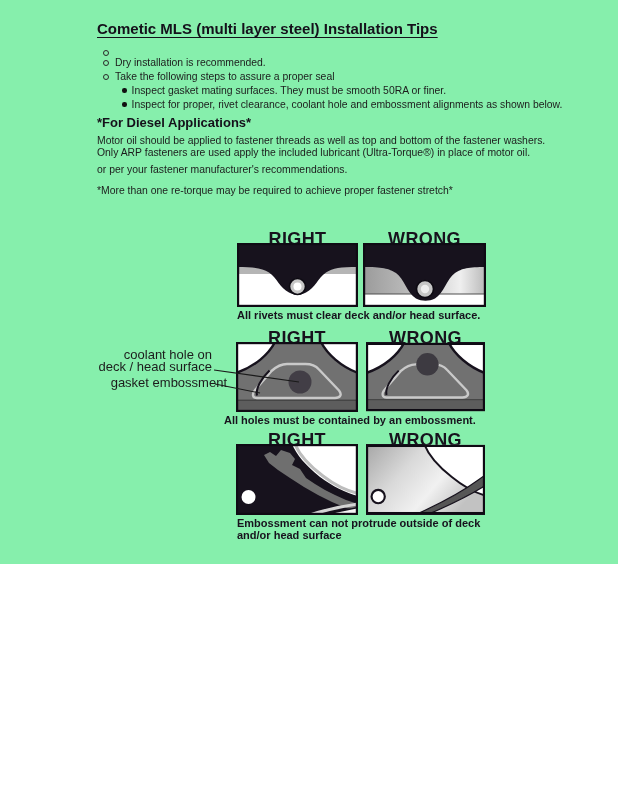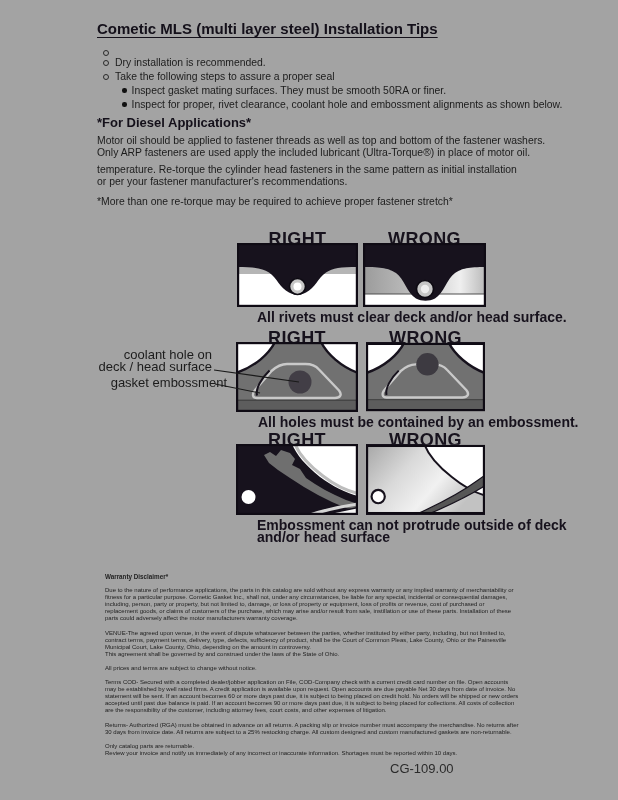--- a/index.html
+++ b/index.html
@@ -1,17 +1,17 @@
 <!DOCTYPE html>
 <html><head>
 <meta charset="utf-8">
 <style>
   html,body{margin:0;padding:0;background:#ffffff;}
   .doc{
-    position:relative;width:618px;height:800px;background:#a3a3a3;
+    position:relative;width:618px;height:564px;background:#86efac;
     font-family:"Liberation Sans","DejaVu Sans",sans-serif;color:#1c1c1c;overflow:hidden;
   }
   .title{
     position:absolute;left:97px;top:20px;margin:0;
     font-size:15px;font-weight:bold;color:#14101a;
     text-decoration:underline;text-underline-offset:3px;white-space:nowrap;
   }
   
   .intro{position:absolute;left:103px;top:45px;width:470px;font-size:10.4px;line-height:14px;}
   .b{display:flex;align-items:flex-start;white-space:nowrap;}
@@ -20,21 +20,21 @@
   .m-f{flex:0 0 auto;width:4.5px;height:4.5px;background:#111;border-radius:50%;margin:4.5px 5px 0 0;}
   .sub{margin-left:19px;}
   
   .diesel{position:absolute;left:97px;top:116px;width:460px;font-size:10.4px;line-height:11.6px;}
   .dhead{font-size:13px;font-weight:bold;line-height:14px;margin:0 0 5px 0;color:#14101a;}
   .dp{margin:0 0 6px 0;}
   .dline{white-space:nowrap;}
   .dnote{margin-top:9px;white-space:nowrap;}
   
   .rw-label{position:absolute;font-size:18px;font-weight:bold;letter-spacing:.4px;color:#17121d;text-align:center;}
-  .cap{position:absolute;font-size:14px;font-weight:bold;color:#17121d;white-space:nowrap;margin-left:20px;}
+  .cap{position:absolute;font-size:11px;font-weight:bold;color:#17121d;white-space:nowrap;}
   .panel{position:absolute;display:block;}
   .side-label{position:absolute;font-size:13px;line-height:11.5px;text-align:right;color:#1c1c1c;white-space:nowrap;}
   .leader{position:absolute;pointer-events:none;}
   
   .legal{position:absolute;left:105px;top:573px;width:414px;font-size:6px;line-height:7.1px;color:#222;}
   .lhead{font-weight:bold;margin:0 0 7px 0;font-size:6.3px;}
   .lp{margin:0 0 7px 0;}
   .lp.tight{margin:0;}
   .lgroup{margin:0 0 7px 0;}
   .pagecode{position:absolute;left:390px;top:761px;font-size:13px;color:#2b2b2b;white-space:nowrap;}
@@ -68,21 +68,20 @@
     </div>
   </div>
 
   <div class="diesel">
     <div class="dhead">*For Diesel Applications*</div>
     <div class="dp">
       <div class="dline">Motor oil should be applied to fastener threads as well as top and bottom of the fastener washers.</div>
       <div class="dline">Only ARP fasteners are used apply the included lubricant (Ultra-Torque®) in place of motor oil.</div>
     </div>
     <div class="dp">
-      <div class="dline">temperature. Re-torque the cylinder head fasteners in the same pattern as initial installation</div>
       <div class="dline">or per your fastener manufacturer's recommendations.</div>
     </div>
     <div class="dnote">*More than one re-torque may be required to achieve proper fastener stretch*</div>
   </div>
 
   <div class="rw-label" style="left:237px;top:229px;width:121px;">RIGHT</div>
   <div class="rw-label" style="left:363px;top:229px;width:123px;">WRONG</div>
 
   <svg class="panel" style="left:237px;top:243px;" width="121" height="64" viewBox="0 0 121 64">
     <rect width="121" height="64" fill="#ffffff"></rect>
@@ -144,21 +143,21 @@
     <path d="M0,0 L39,0 C33,12 19,24.5 0,31 Z" fill="#ffffff" stroke="#17121d" stroke-width="2.4"></path>
     <path d="M122,0 L85,0 C91,12 105,24.5 122,31 Z" fill="#ffffff" stroke="#17121d" stroke-width="2.4"></path>
     <rect x="1.1" y="1.1" width="119.8" height="67.8" fill="none" stroke="#0f0b14" stroke-width="2.2"></rect>
   </svg>
 
   <svg class="leader" style="left:88px;top:340px;" width="300" height="80" viewBox="0 0 300 80">
     <line x1="126" y1="30" x2="211" y2="42" stroke="#1a1a1a" stroke-width="1.1"></line>
     <line x1="127" y1="44" x2="172" y2="53" stroke="#1a1a1a" stroke-width="1.1"></line>
   </svg>
 
-  <div class="cap" style="left:238px;top:414px;">All holes must be contained by an embossment.</div>
+  <div class="cap" style="left:224px;top:414px;">All holes must be contained by an embossment.</div>
 
   <div class="rw-label" style="left:236px;top:430px;width:122px;">RIGHT</div>
   <div class="rw-label" style="left:366px;top:430px;width:119px;">WRONG</div>
 
   <svg class="panel" style="left:236px;top:444px;" width="122" height="71" viewBox="0 0 122 71">
     <rect width="122" height="71" fill="#ffffff"></rect>
     <path d="M59,0 C63,10 73,21.5 87,32 C98,40.5 111.5,47 122,49.5" fill="none" stroke="#bdbdbd" stroke-width="3"></path>
     <path d="M0,0 L56,0 C60,10 70,22 84,33 C96,42 110,49 122,52 L122,71 L0,71 Z" fill="#17121d"></path>
     <path d="M28,11 L34,8 L40,12 L45,6 L54,9 L59,15 L56,21 L64,25 L70,34 L79,40 L89,46 L99,51 L110,56 L122,60 L122,66 L110,64 L96,58 L82,51 L68,43 L54,34 L42,26 L33,19 Z" fill="#6f6f6f"></path>
     <path d="M74,71 C92,65 108,62 122,60" fill="none" stroke="#d4d4d4" stroke-width="3.2"></path>

